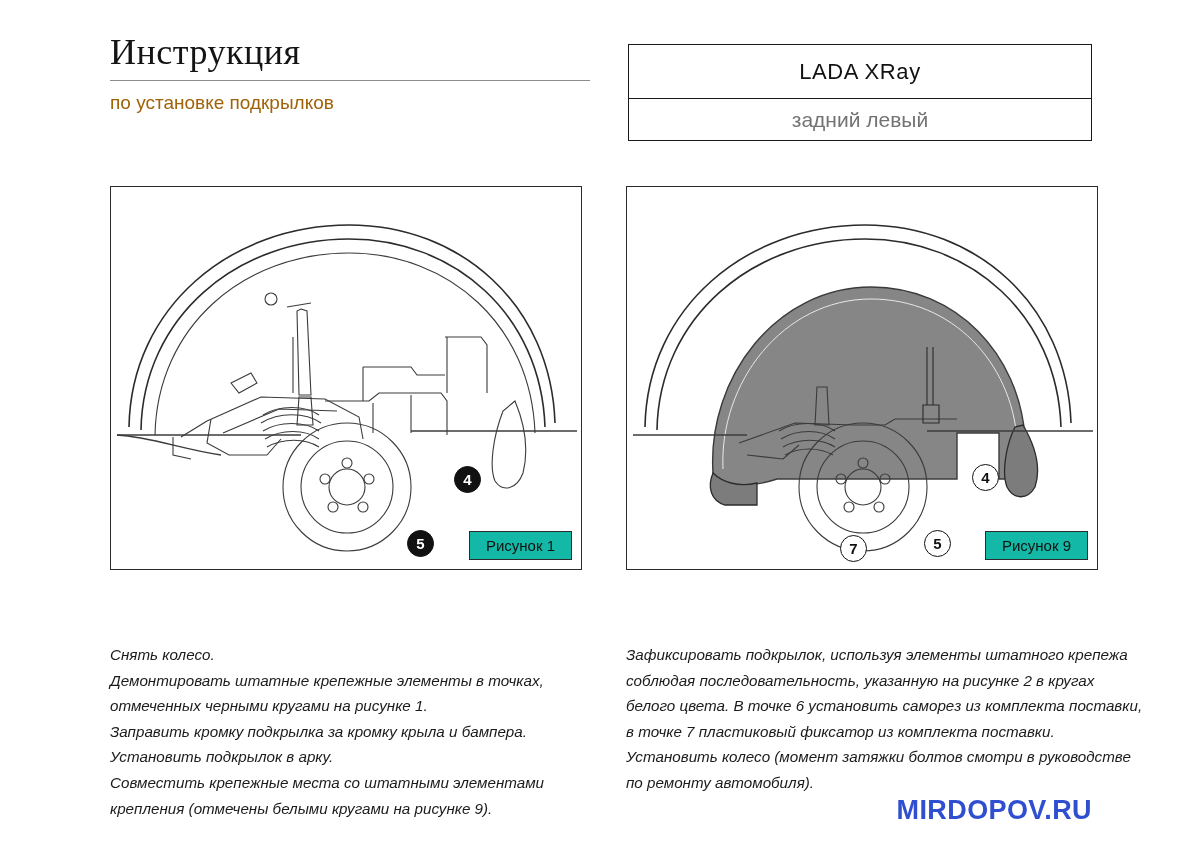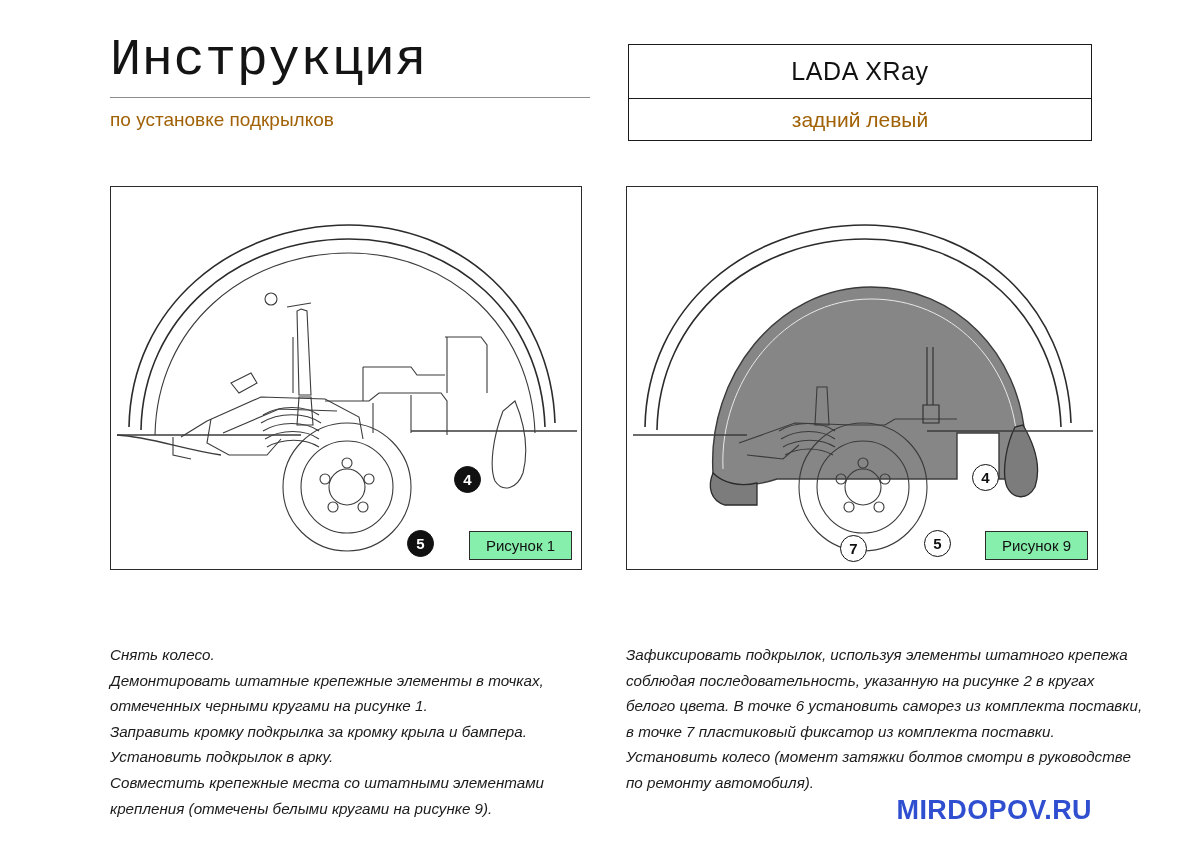--- a/index.html
+++ b/index.html
@@ -10,56 +10,56 @@
     color:#1a1a1a;
     overflow:hidden;
     position:relative;
   }
   .page{position:absolute;inset:0;}
 
   
   .header{position:absolute;left:110px;top:34px;width:980px;height:120px;}
   .title-block{position:absolute;left:0;top:0;width:490px;}
   .main-title{
-    font-size:52px;font-weight:400;letter-spacing:.5px;
+    font-size:36px;font-weight:400;letter-spacing:.5px;
     color:#141414;line-height:1.05;
-    font-family:Liberation Mono, monospace;
+    font-family:Liberation Serif, serif;
   }
   .title-rule{
     width:480px;height:1px;background:#8d8d8d;margin-top:8px;
   }
   .subtitle{
     margin-top:11px;font-size:19px;color:#a16207;font-weight:400;
   }
 
   .model-block{
     position:absolute;left:518px;top:10px;width:462px;
     border:1px solid #1a1a1a;
   }
   .model-name{
     height:53px;line-height:53px;text-align:center;
-    font-size:25px;letter-spacing:.6px;color:#111;
+    font-size:22px;letter-spacing:.6px;color:#111;
     border-bottom:1px solid #1a1a1a;
   }
   .model-pos{
     height:41px;line-height:41px;text-align:center;
-    font-size:21px;color:#a16207;
+    font-size:21px;color:#737373;
   }
 
   
   .fig{
     position:absolute;top:186px;width:470px;height:382px;
     border:1px solid #2b2b2b;background:#fff;overflow:hidden;
   }
   #fig1{left:110px;}
   #fig2{left:626px;}
 
   .fig-caption{
     position:absolute;right:9px;bottom:9px;
-    border:1px solid #2b2b2b;background:#86efac;
+    border:1px solid #2b2b2b;background:#14b8a6;
     padding:5px 16px;font-size:15px;color:#111;
   }
 
   .svgwrap{position:absolute;left:0;top:0;width:100%;height:100%;}
 
   
   .marker{
     position:absolute;width:27px;height:27px;border-radius:50%;
     display:flex;align-items:center;justify-content:center;
     font-size:15px;font-weight:700;

